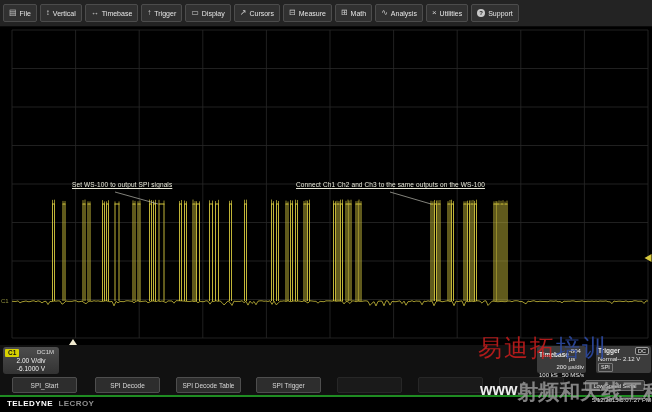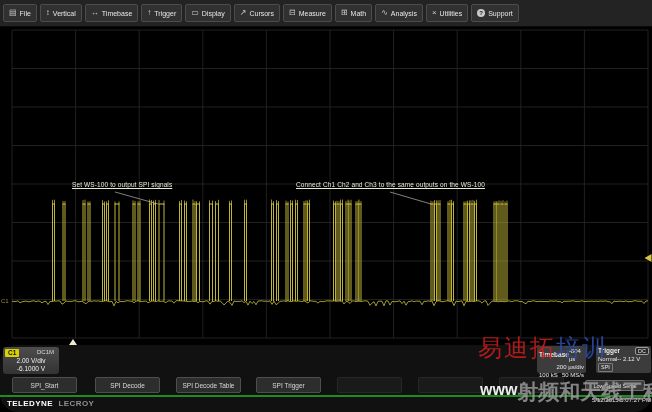--- a/index.html
+++ b/index.html
@@ -14,21 +14,21 @@
   .mi{font-size:8px;color:#cccccc;line-height:8px;}
   .mi.circle{background:#c9c9c9;color:#222;border-radius:50%;width:8px;height:8px;
              text-align:center;font-size:6px;font-weight:bold;line-height:8px;}
   
   svg.scope{position:absolute;left:0;top:0;z-index:1;}
   .annotation{position:absolute;font-size:6.5px;color:#eaeada;text-decoration:underline;
               white-space:nowrap;letter-spacing:0.12px;z-index:3;}
   .ann1{left:72px;top:181px;}
   .ann2{left:296px;top:181px;}
   
-  .bottom{position:absolute;left:0;top:345px;width:652px;height:67px;background:#111;z-index:2;border-radius:18px;}
+  .bottom{position:absolute;left:0;top:345px;width:652px;height:52px;background:#111;z-index:2;}
   .ch-box{position:absolute;left:3px;top:2px;width:56px;height:27px;border-radius:3px;
           background:linear-gradient(#4d4d4d,#333);}
   .ch-badge{position:absolute;left:2px;top:2px;background:#d8d200;color:#111;font-size:6.5px;
             font-weight:bold;padding:0 3px;border-radius:1px;line-height:8px;}
   .ch-coupling{position:absolute;right:5px;top:2px;font-size:6px;color:#dcdcdc;}
   .ch-scale{position:absolute;left:0;right:0;top:10px;text-align:center;font-size:6.5px;color:#f2f2f2;}
   .ch-offset{position:absolute;left:0;right:0;top:18px;text-align:center;font-size:6.5px;color:#f2f2f2;}
   .tb-box{position:absolute;left:537px;top:1px;width:49px;height:27px;background:#3c3c3c;
           border-radius:2px;padding:1px 2px;box-sizing:border-box;color:#e8e8e8;}
   .trg-box{position:absolute;left:596px;top:1px;width:55px;height:27px;background:#3c3c3c;

